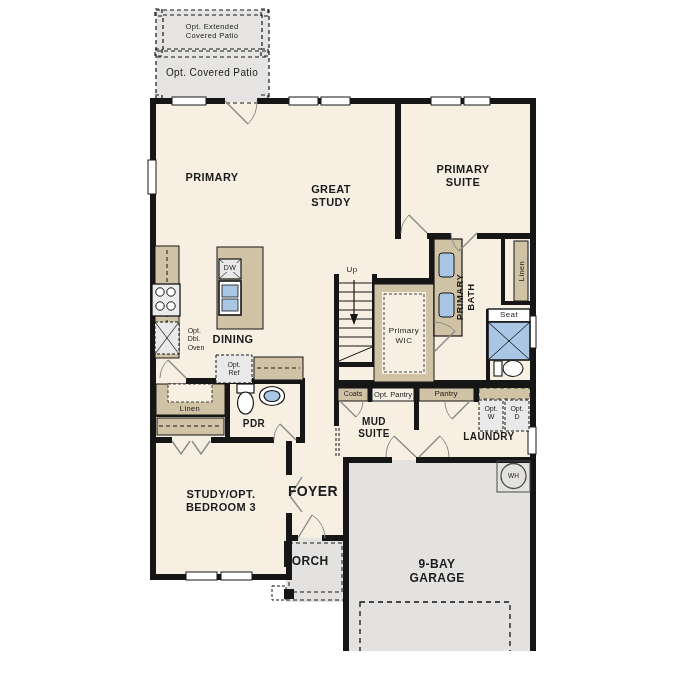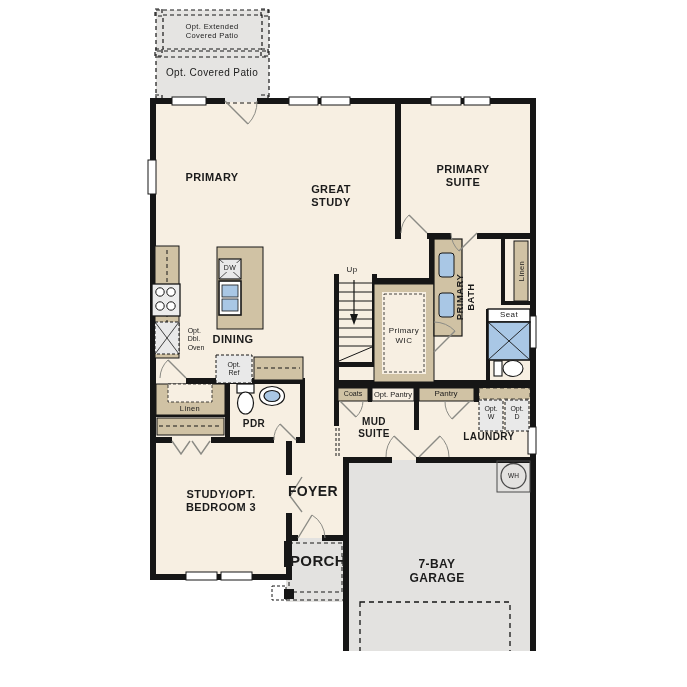--- a/index.html
+++ b/index.html
@@ -247,17 +247,17 @@
   <div class="lbl" style="left:491px;top:413px;font-size:7px;letter-spacing:0">Opt.
 W</div>
   <div class="lbl" style="left:517px;top:413px;font-size:7px;letter-spacing:0">Opt.
 D</div>
   <div class="lbl b" style="left:374px;top:428px;font-size:10px">MUD
 SUITE</div>
   <div class="lbl b" style="left:489px;top:437px;font-size:10px">LAUNDRY</div>
   <div class="lbl b" style="left:221px;top:501px;font-size:11px">STUDY/OPT.
 BEDROOM 3</div>
   <div class="lbl b" style="left:313px;top:491px;font-size:14px">FOYER</div>
-  <div class="lbl b" style="left:318px;top:561px;font-size:15px">PORCH</div>
-  <div class="lbl b" style="left:437px;top:571px;font-size:12px">7-BAY
+  <div class="lbl b" style="left:306px;top:561px;font-size:12px">PORCH</div>
+  <div class="lbl b" style="left:437px;top:571px;font-size:12px">9-BAY
 GARAGE</div>
   <div class="lbl" style="left:513.5px;top:476px;font-size:6.5px;letter-spacing:0">WH</div>
 </div>
 
 </body></html>

